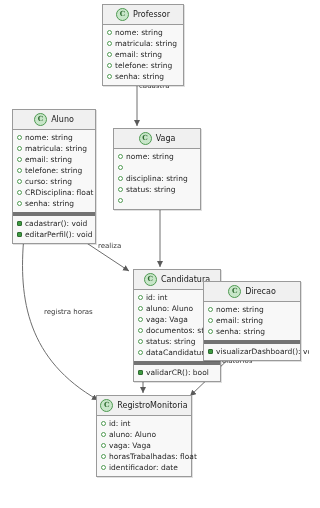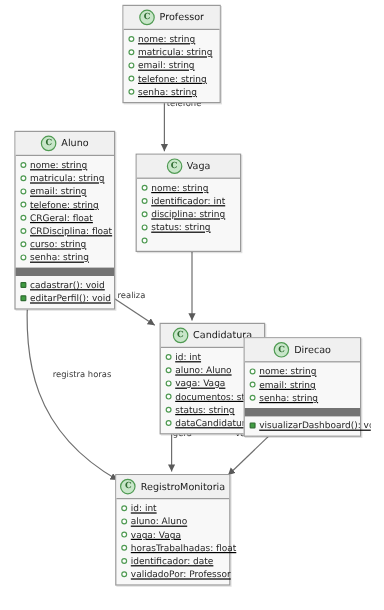--- a/index.html
+++ b/index.html
@@ -62,30 +62,29 @@
   }
   .class-title {
     font-size: 8px;
     color: #1a1a1a;
     white-space: nowrap;
   }
   .uml-section {
     padding: 2px 0 3px 0;
   }
   .uml-section.divider {
-    border-top: 7px solid #737373;
+    border-top: 4px solid #737373;
   }
   .uml-row {
     display: flex;
     align-items: center;
     gap: 3px;
     padding: 0 4px;
     height: 11px;
     white-space: nowrap;
-    text-decoration: underline;
   }
   .member-label {
     font-size: 7.5px;
     color: #1f1f1f;
     line-height: 11px;
   }
   .dot {
     width: 5px;
     height: 5px;
     flex: 0 0 auto;
@@ -141,21 +140,21 @@
 
     <g>
       <path d="M143,352 L143,393" stroke="#6e6e6e" stroke-width="1" fill="none" marker-end="url(#arrow)"></path>
     </g>
 
     <g>
       <path d="M240,348 L190,396" stroke="#6e6e6e" stroke-width="1" fill="none" marker-end="url(#arrow)"></path>
     </g>
   </svg>
 
-  <div class="edge-label" style="left:139px; top:82px;">telefone</div>
+  <div class="edge-label" style="left:139px; top:82px;">cadastra</div>
 
   <div class="edge-label" style="left:98px; top:242px;text-align:center;">realiza</div>
 
   <div class="edge-label" style="left:146px; top:242px;margin-top:33px;">recebe</div>
 
   <div class="edge-label" style="left:44px; top:308px;text-align:right;">registra horas</div>
 
   <div class="edge-label" style="left:144px; top:357px;">gera</div>
 
   <div class="edge-label" style="left:196px; top:357px;">valida relatórios</div>
@@ -206,29 +205,25 @@
       <div class="uml-row">
         <span class="dot attr"></span>
         <span class="member-label">email: string</span>
       </div>
       <div class="uml-row">
         <span class="dot attr"></span>
         <span class="member-label">telefone: string</span>
       </div>
       <div class="uml-row">
         <span class="dot attr"></span>
-        <span class="member-label">CRGeral: float</span>
+        <span class="member-label">curso: string</span>
       </div>
       <div class="uml-row">
         <span class="dot attr"></span>
         <span class="member-label">CRDisciplina: float</span>
-      </div>
-      <div class="uml-row">
-        <span class="dot attr"></span>
-        <span class="member-label">curso: string</span>
       </div>
       <div class="uml-row">
         <span class="dot attr"></span>
         <span class="member-label">senha: string</span>
       </div>
     </div>
     <div class="uml-section divider">
       <div class="uml-row">
         <span class="dot method"></span>
         <span class="member-label">cadastrar(): void</span>
@@ -245,21 +240,20 @@
       <span class="class-badge">C</span>
       <span class="class-title">Vaga</span>
     </div>
     <div class="uml-section">
       <div class="uml-row">
         <span class="dot attr"></span>
         <span class="member-label">nome: string</span>
       </div>
       <div class="uml-row">
         <span class="dot attr"></span>
-        <span class="member-label">identificador: int</span>
       </div>
       <div class="uml-row">
         <span class="dot attr"></span>
         <span class="member-label">disciplina: string</span>
       </div>
       <div class="uml-row">
         <span class="dot attr"></span>
         <span class="member-label">status: string</span>
       </div>
       <div class="uml-row">
@@ -290,20 +284,26 @@
         <span class="dot attr"></span>
         <span class="member-label">documentos: string</span>
       </div>
       <div class="uml-row">
         <span class="dot attr"></span>
         <span class="member-label">status: string</span>
       </div>
       <div class="uml-row">
         <span class="dot attr"></span>
         <span class="member-label">dataCandidatura: date</span>
+      </div>
+    </div>
+    <div class="uml-section divider">
+      <div class="uml-row">
+        <span class="dot method"></span>
+        <span class="member-label">validarCR(): bool</span>
       </div>
     </div>
   </div>
 
   <div class="uml-class" style="left:203px; top:281px; width:98px;">
     <div class="uml-header">
       <span class="class-badge">C</span>
       <span class="class-title">Direcao</span>
     </div>
     <div class="uml-section">
@@ -347,20 +347,16 @@
         <span class="member-label">vaga: Vaga</span>
       </div>
       <div class="uml-row">
         <span class="dot attr"></span>
         <span class="member-label">horasTrabalhadas: float</span>
       </div>
       <div class="uml-row">
         <span class="dot attr"></span>
         <span class="member-label">identificador: date</span>
       </div>
-      <div class="uml-row">
-        <span class="dot attr"></span>
-        <span class="member-label">validadoPor: Professor</span>
-      </div>
     </div>
   </div>
 
 </div>
 
 </body></html>

